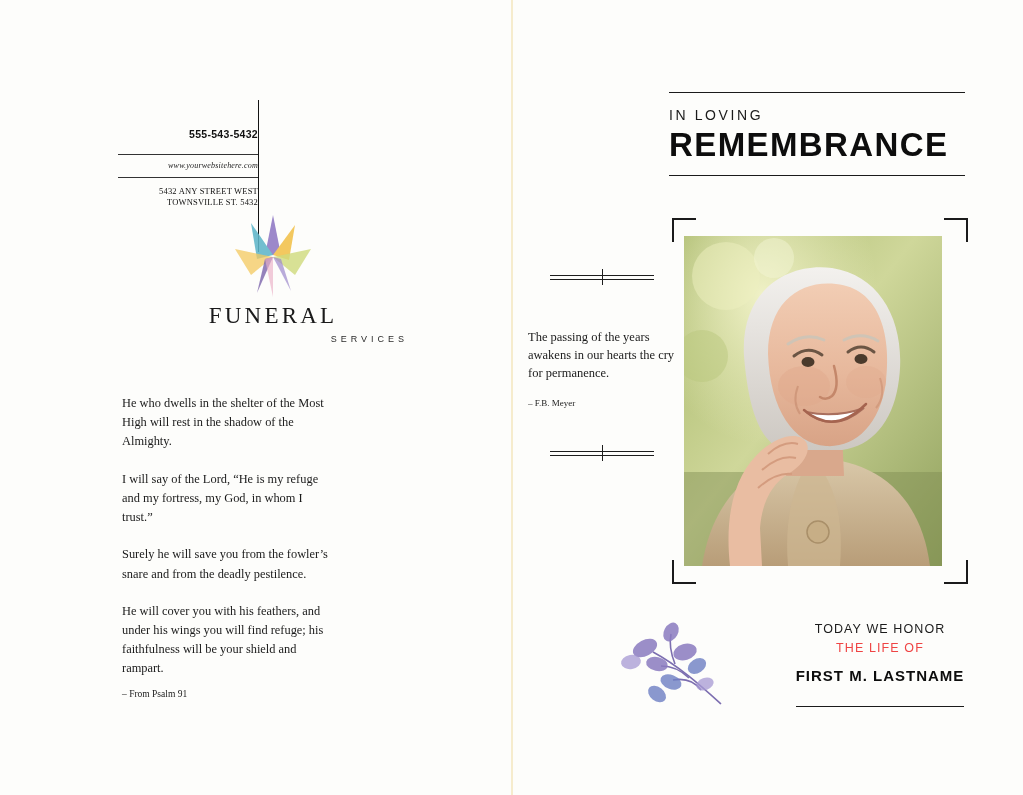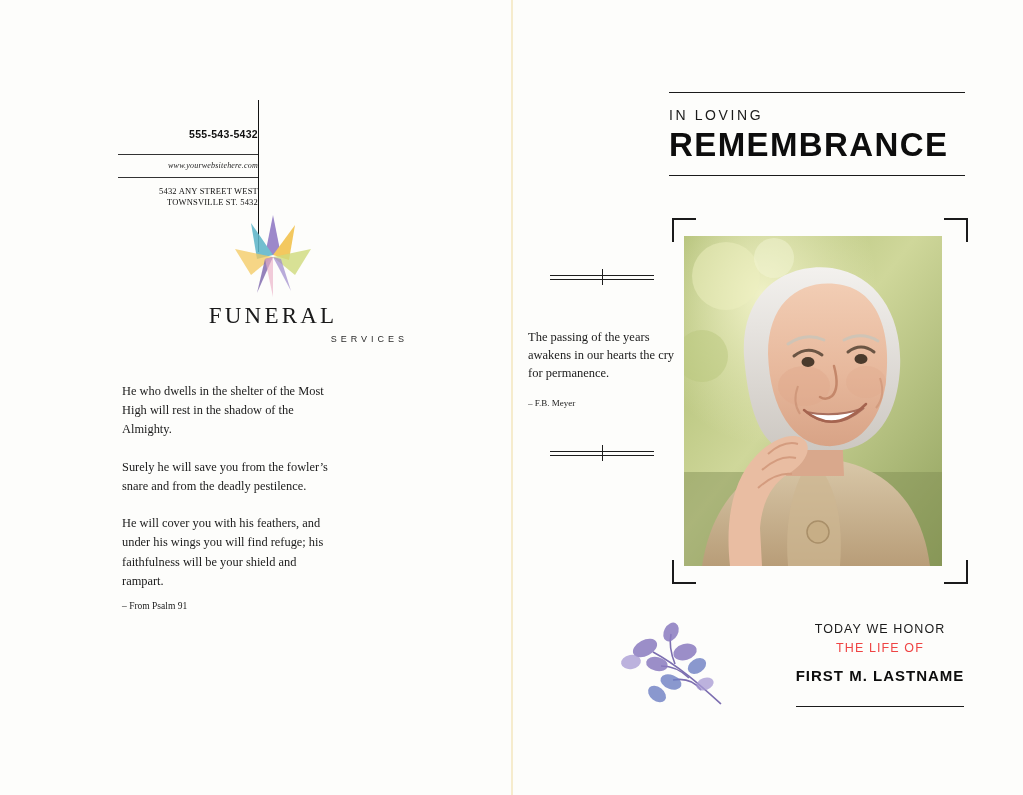--- a/index.html
+++ b/index.html
@@ -119,21 +119,21 @@
     font-size: 9px;
     letter-spacing: 4px;
     color: #2a2a2a;
     margin-top: 5px;
     text-align: right;
   }
 
   .scripture {
     position: absolute;
     left: 122px;
-    top: 382px;
+    top: 394px;
     width: 210px;
     font-family: "Liberation Serif", serif;
     font-size: 12.4px;
     line-height: 1.55;
     color: #1a1a1a;
   }
   .scripture p { margin: 0 0 18px 0; }
   .scripture p:last-of-type { margin-bottom: 20px; }
   .scripture .attrib {
     font-size: 9.5px;
@@ -337,20 +337,21 @@
             </g>
           </svg>
         </div>
         <div class="brand-name">FUNERAL</div>
         <div class="brand-sub">SERVICES</div>
       </div>
     </div>
 
     <div class="scripture">
       <p>He who dwells in the shelter of the Most High will rest in the shadow of the Almighty.</p>
+      <p>I will say of the Lord, “He is my refuge and my fortress, my God, in whom I trust.”</p>
       <p>Surely he will save you from the fowler’s snare and from the deadly pestilence.</p>
       <p>He will cover you with his feathers, and under his wings you will find refuge; his faithfulness will be your shield and rampart.</p>
       <div class="attrib">– From Psalm 91</div>
     </div>
 
   </div>
 
   <div class="quote-col">
     <div class="quote-rule">
       <div class="l1"></div>

